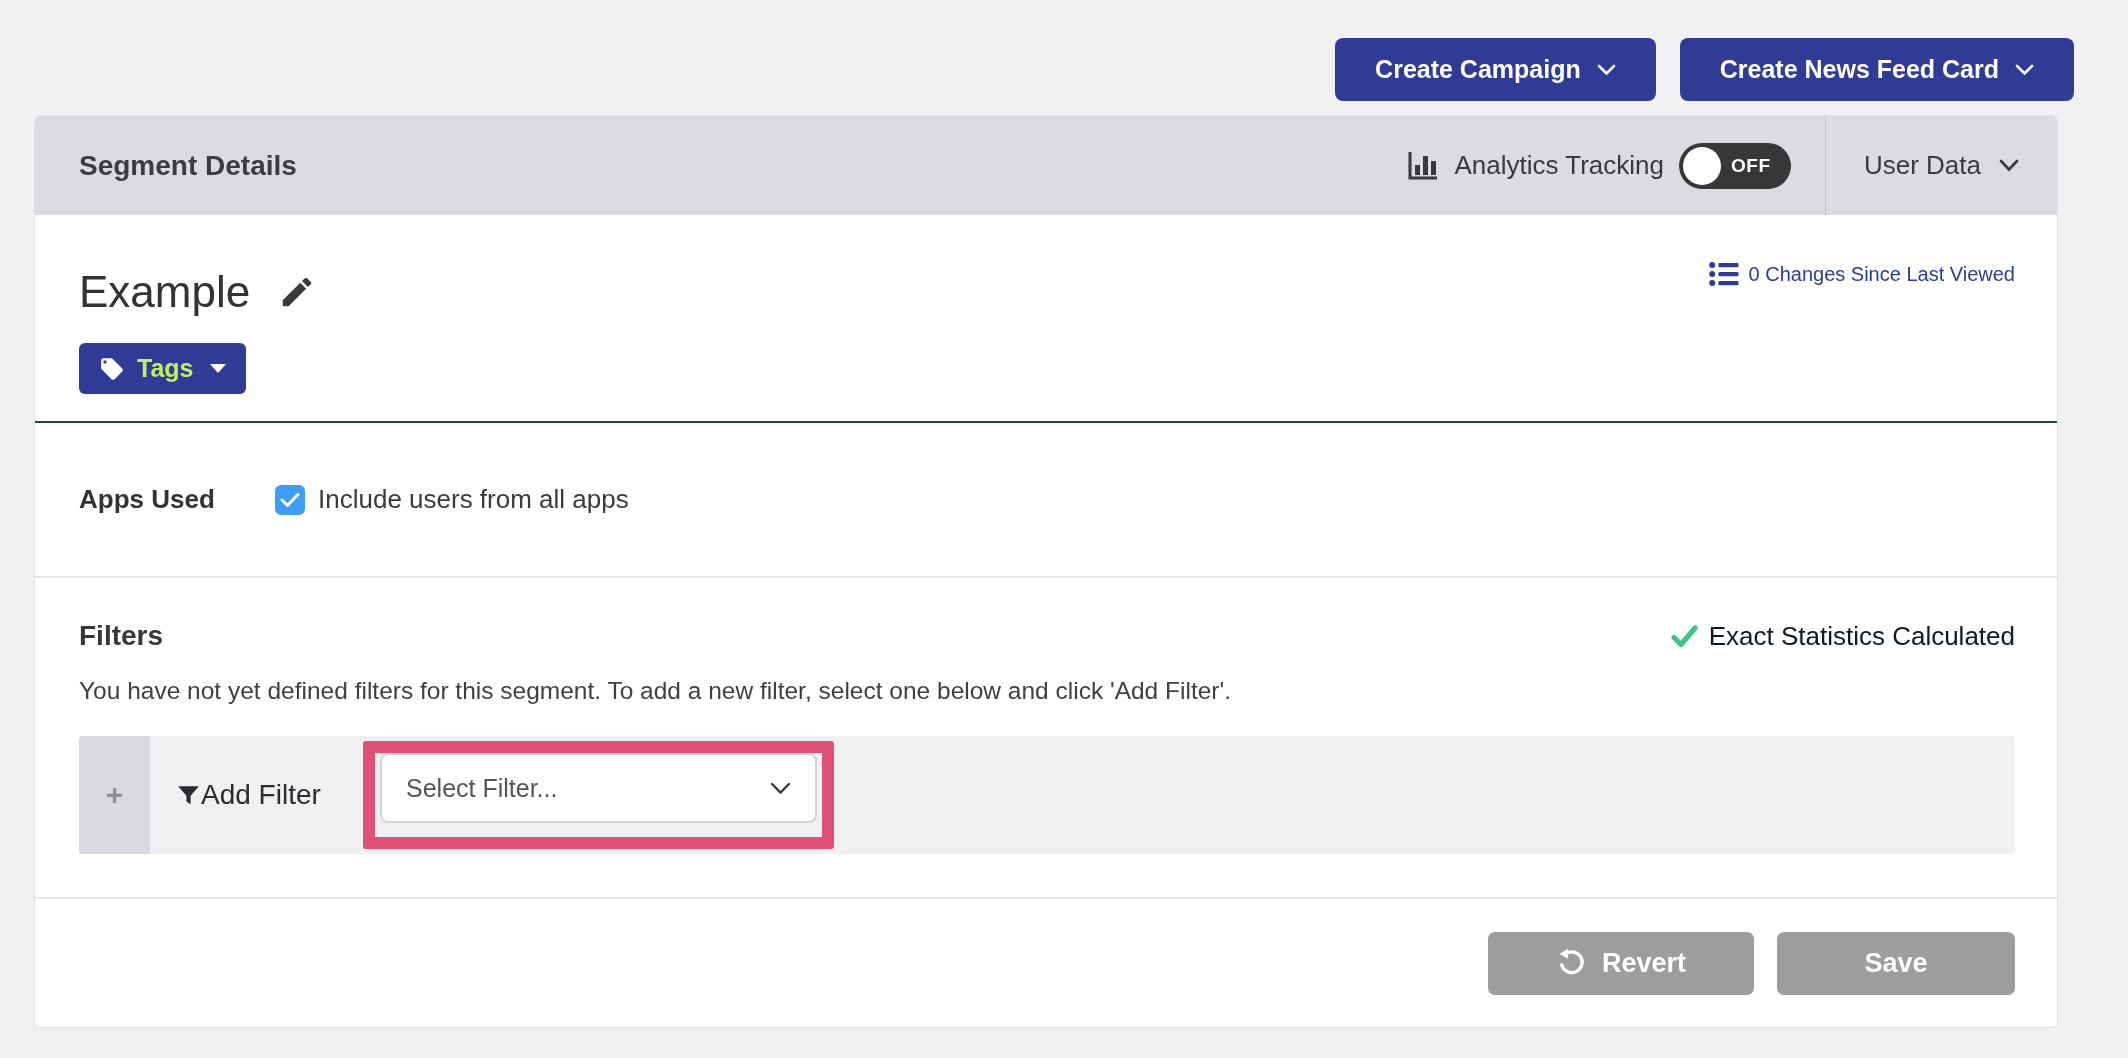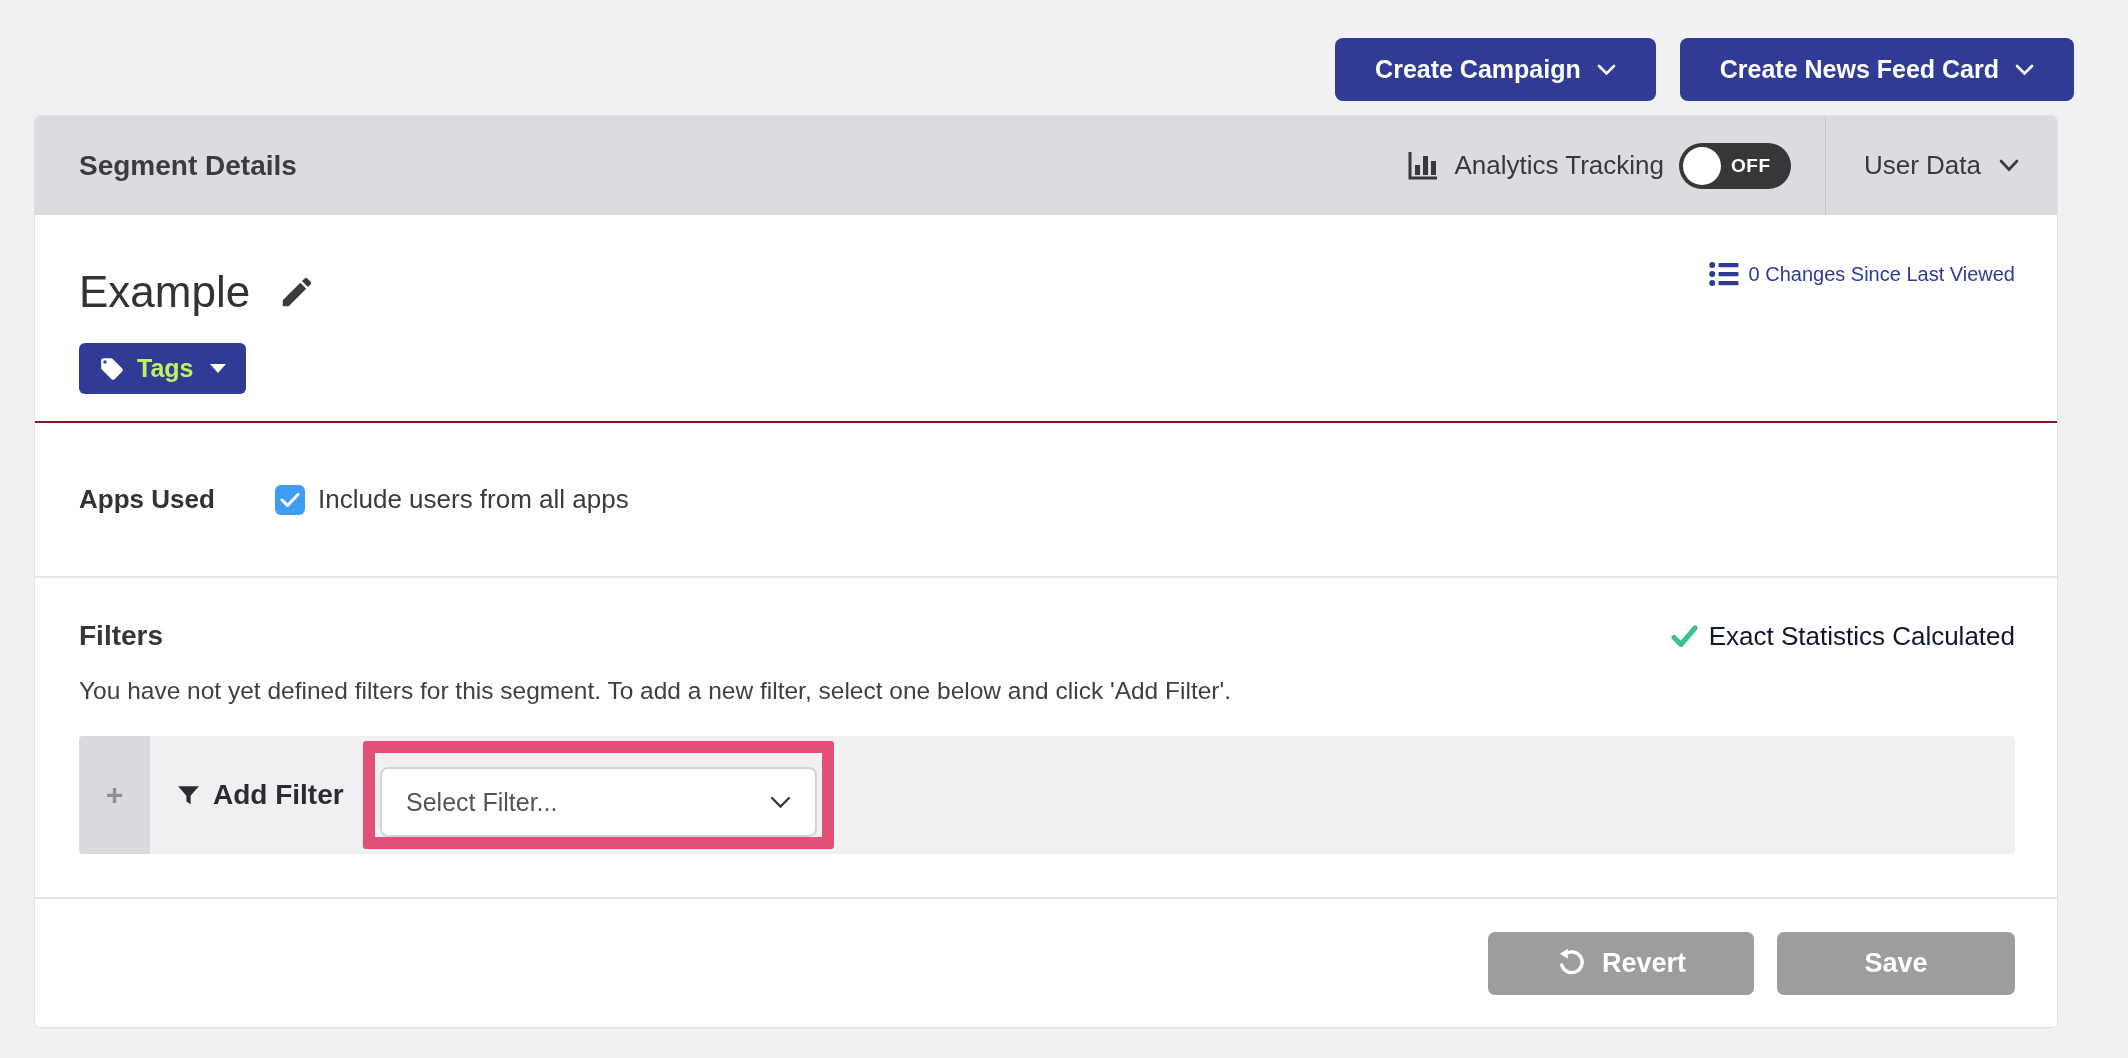--- a/index.html
+++ b/index.html
@@ -95,21 +95,21 @@
   }
   .caret-down {
     width: 0; height: 0; margin-left: 4px;
     border-left: 8px solid transparent; border-right: 8px solid transparent;
     border-top: 9px solid #fff;
   }
 
   
   .section-apps {
     height: 155px; flex: 0 0 155px;
-    border-top: 2px solid #7f1d1d;
+    border-top: 2px solid #14532d;
     display: flex; align-items: center;
     padding: 0 44px;
   }
   .apps-label { font-size: 26px; font-weight: 700; color: #323237; width: 196px; }
   .checkbox-row { display: flex; align-items: center; gap: 13px; cursor: pointer; }
   .checkbox {
     width: 30px; height: 30px; border-radius: 6px;
     background: #3f9cf3; display: flex; align-items: center; justify-content: center;
   }
   .checkbox-label { font-size: 26px; color: #3a3a3f; }
@@ -134,30 +134,30 @@
   }
   .plus-cell {
     width: 71px; flex: 0 0 71px;
     background: #dadade; border-radius: 4px 0 0 4px;
     display: flex; align-items: center; justify-content: center;
     font-size: 30px; font-weight: 700; color: #8f8f94;
     border: none; cursor: pointer;
     font-family: "Liberation Sans", sans-serif;
   }
   .add-filter-label {
-    display: flex; align-items: center; gap: 12px;
+    display: flex; align-items: center; 
     margin-left: 26px;
-    font-size: 28px; font-weight: 700; color: #2b2b30;
+    font-size: 28px; font-weight: 400; color: #2b2b30;
   }
   .select-highlight {
     position: absolute; left: 284px; top: 5px;
     width: 471px; height: 108px;
     border: 12px solid #e05077;
     border-radius: 3px;
-    display: flex; align-items: flex-end; justify-content: center;
+    display: flex; align-items: flex-start; justify-content: center;
   }
   .select-box {
     width: 437px; height: 70px;
     background: #fff; border: 2px solid #d4d4d8; border-radius: 8px;
     display: flex; align-items: center; justify-content: space-between;
     padding: 0 24px; cursor: pointer;
   }
   .select-value { font-size: 25px; color: #54545a; }
 
   

